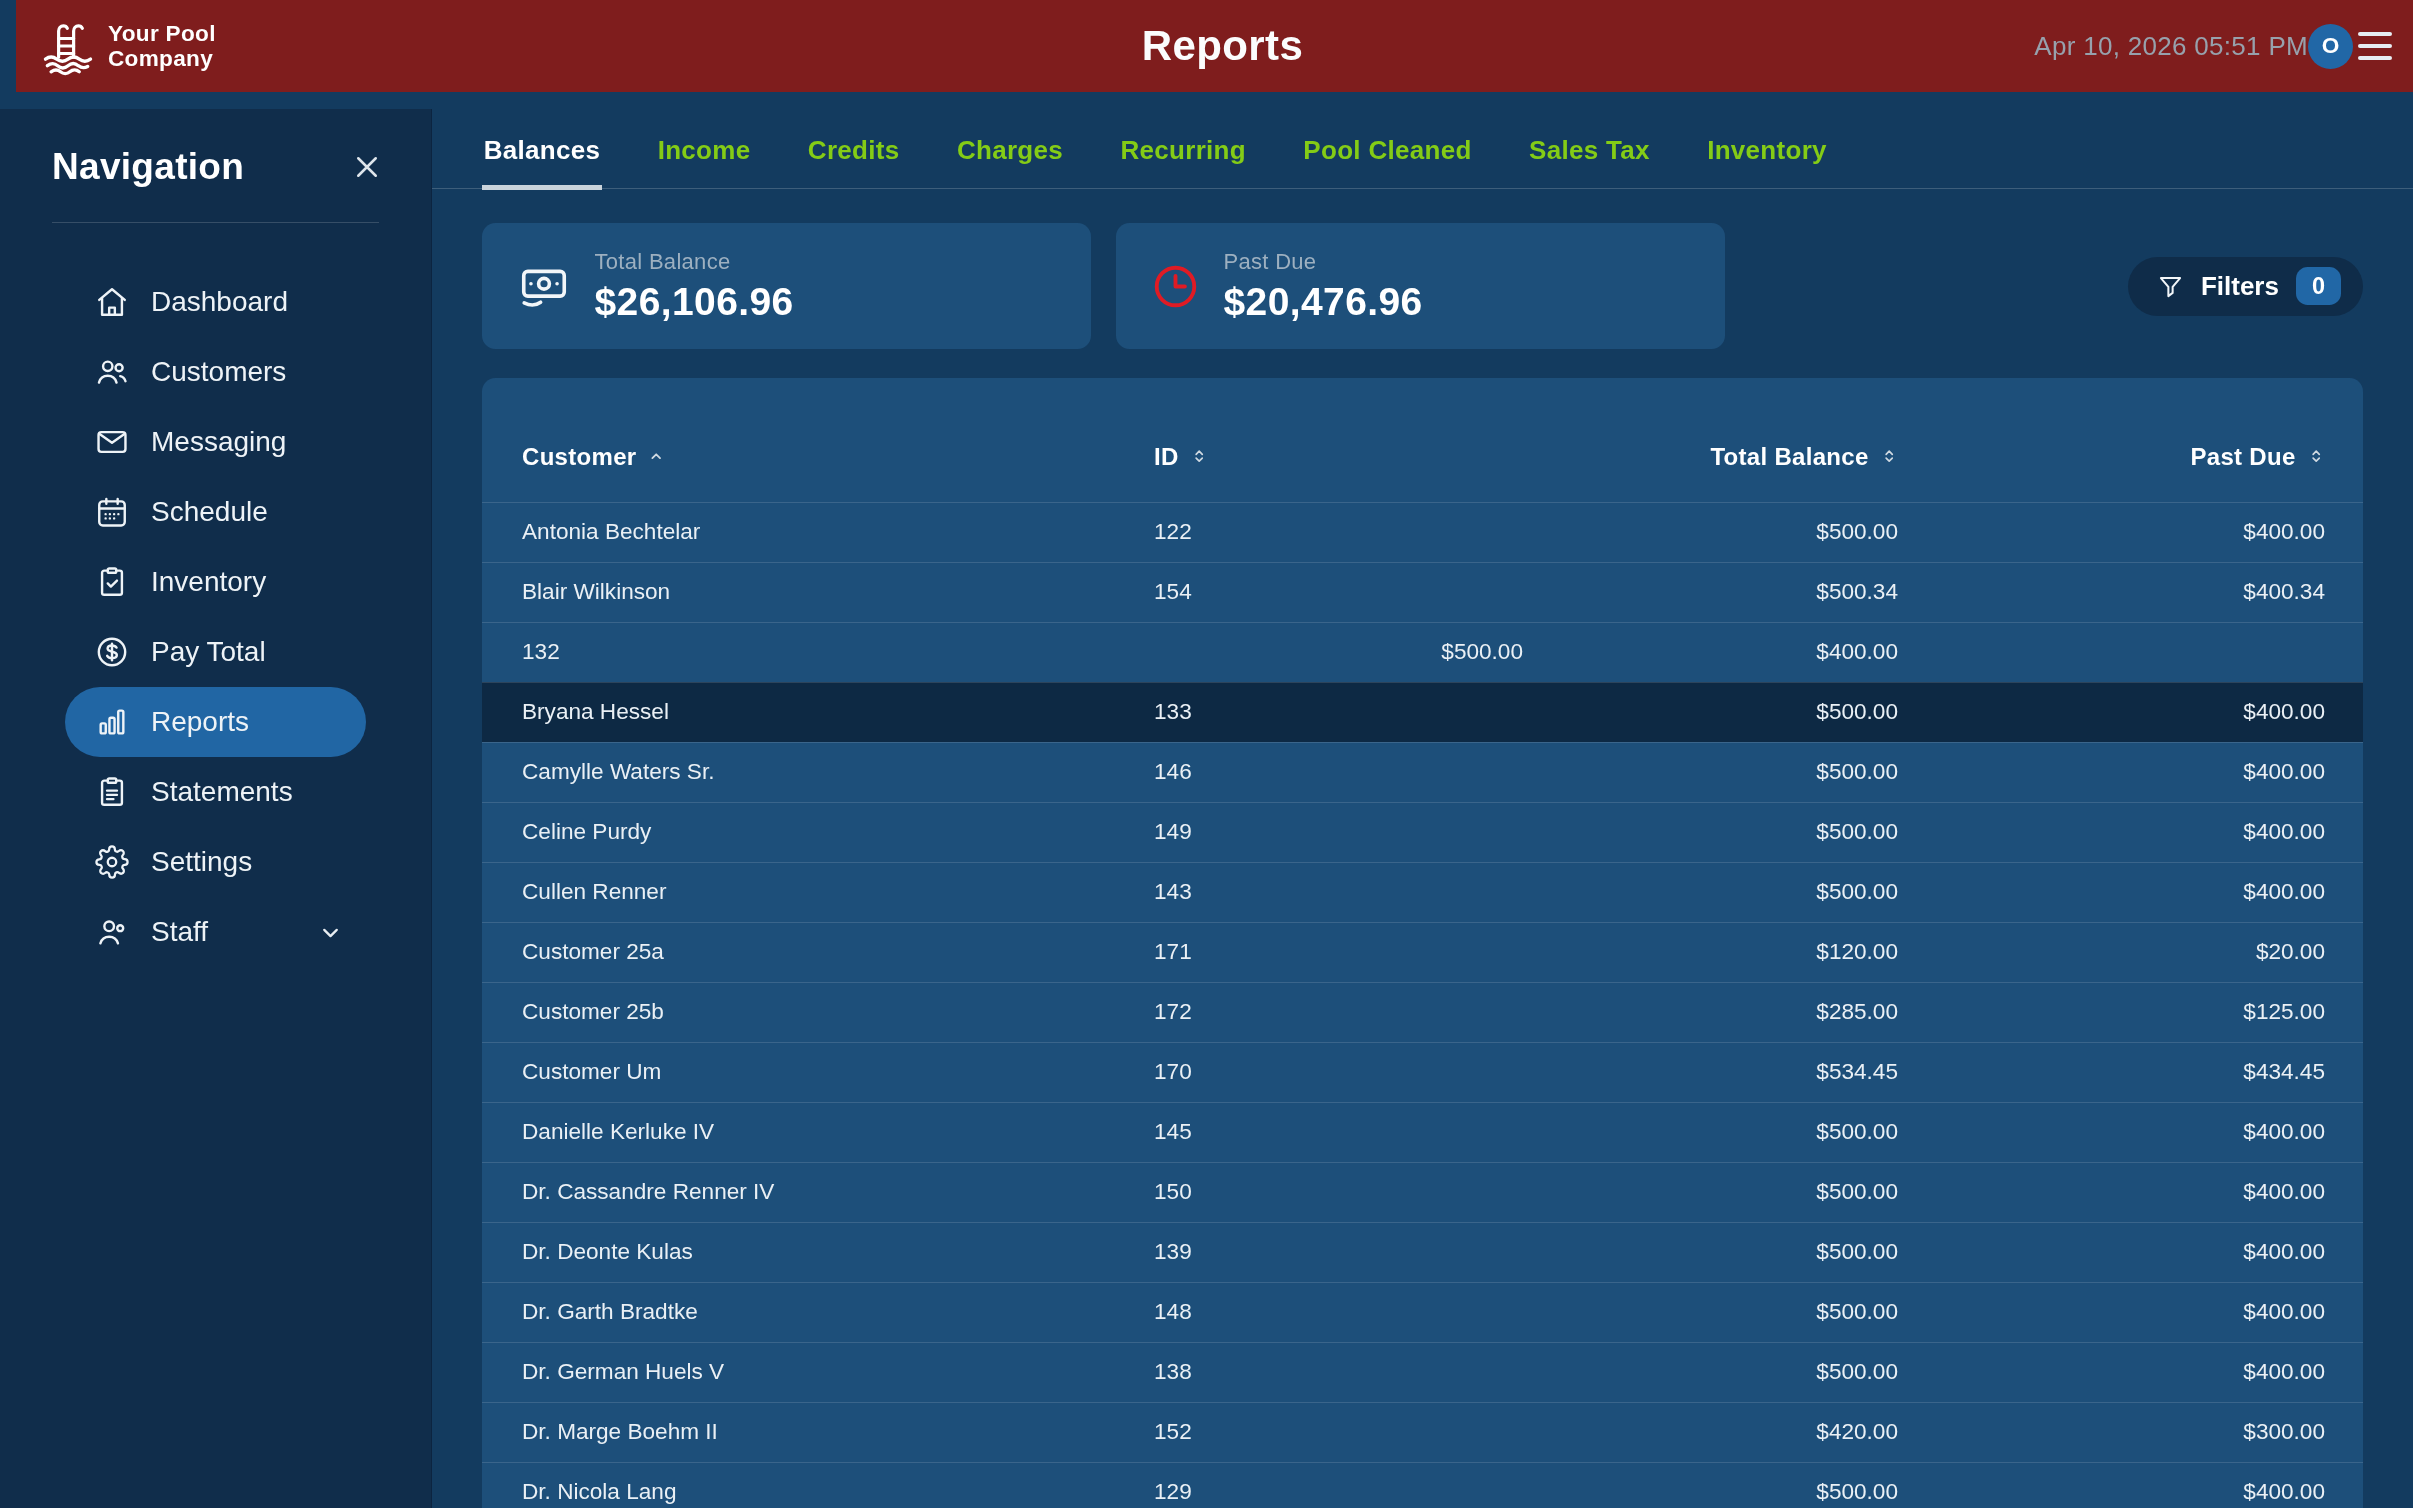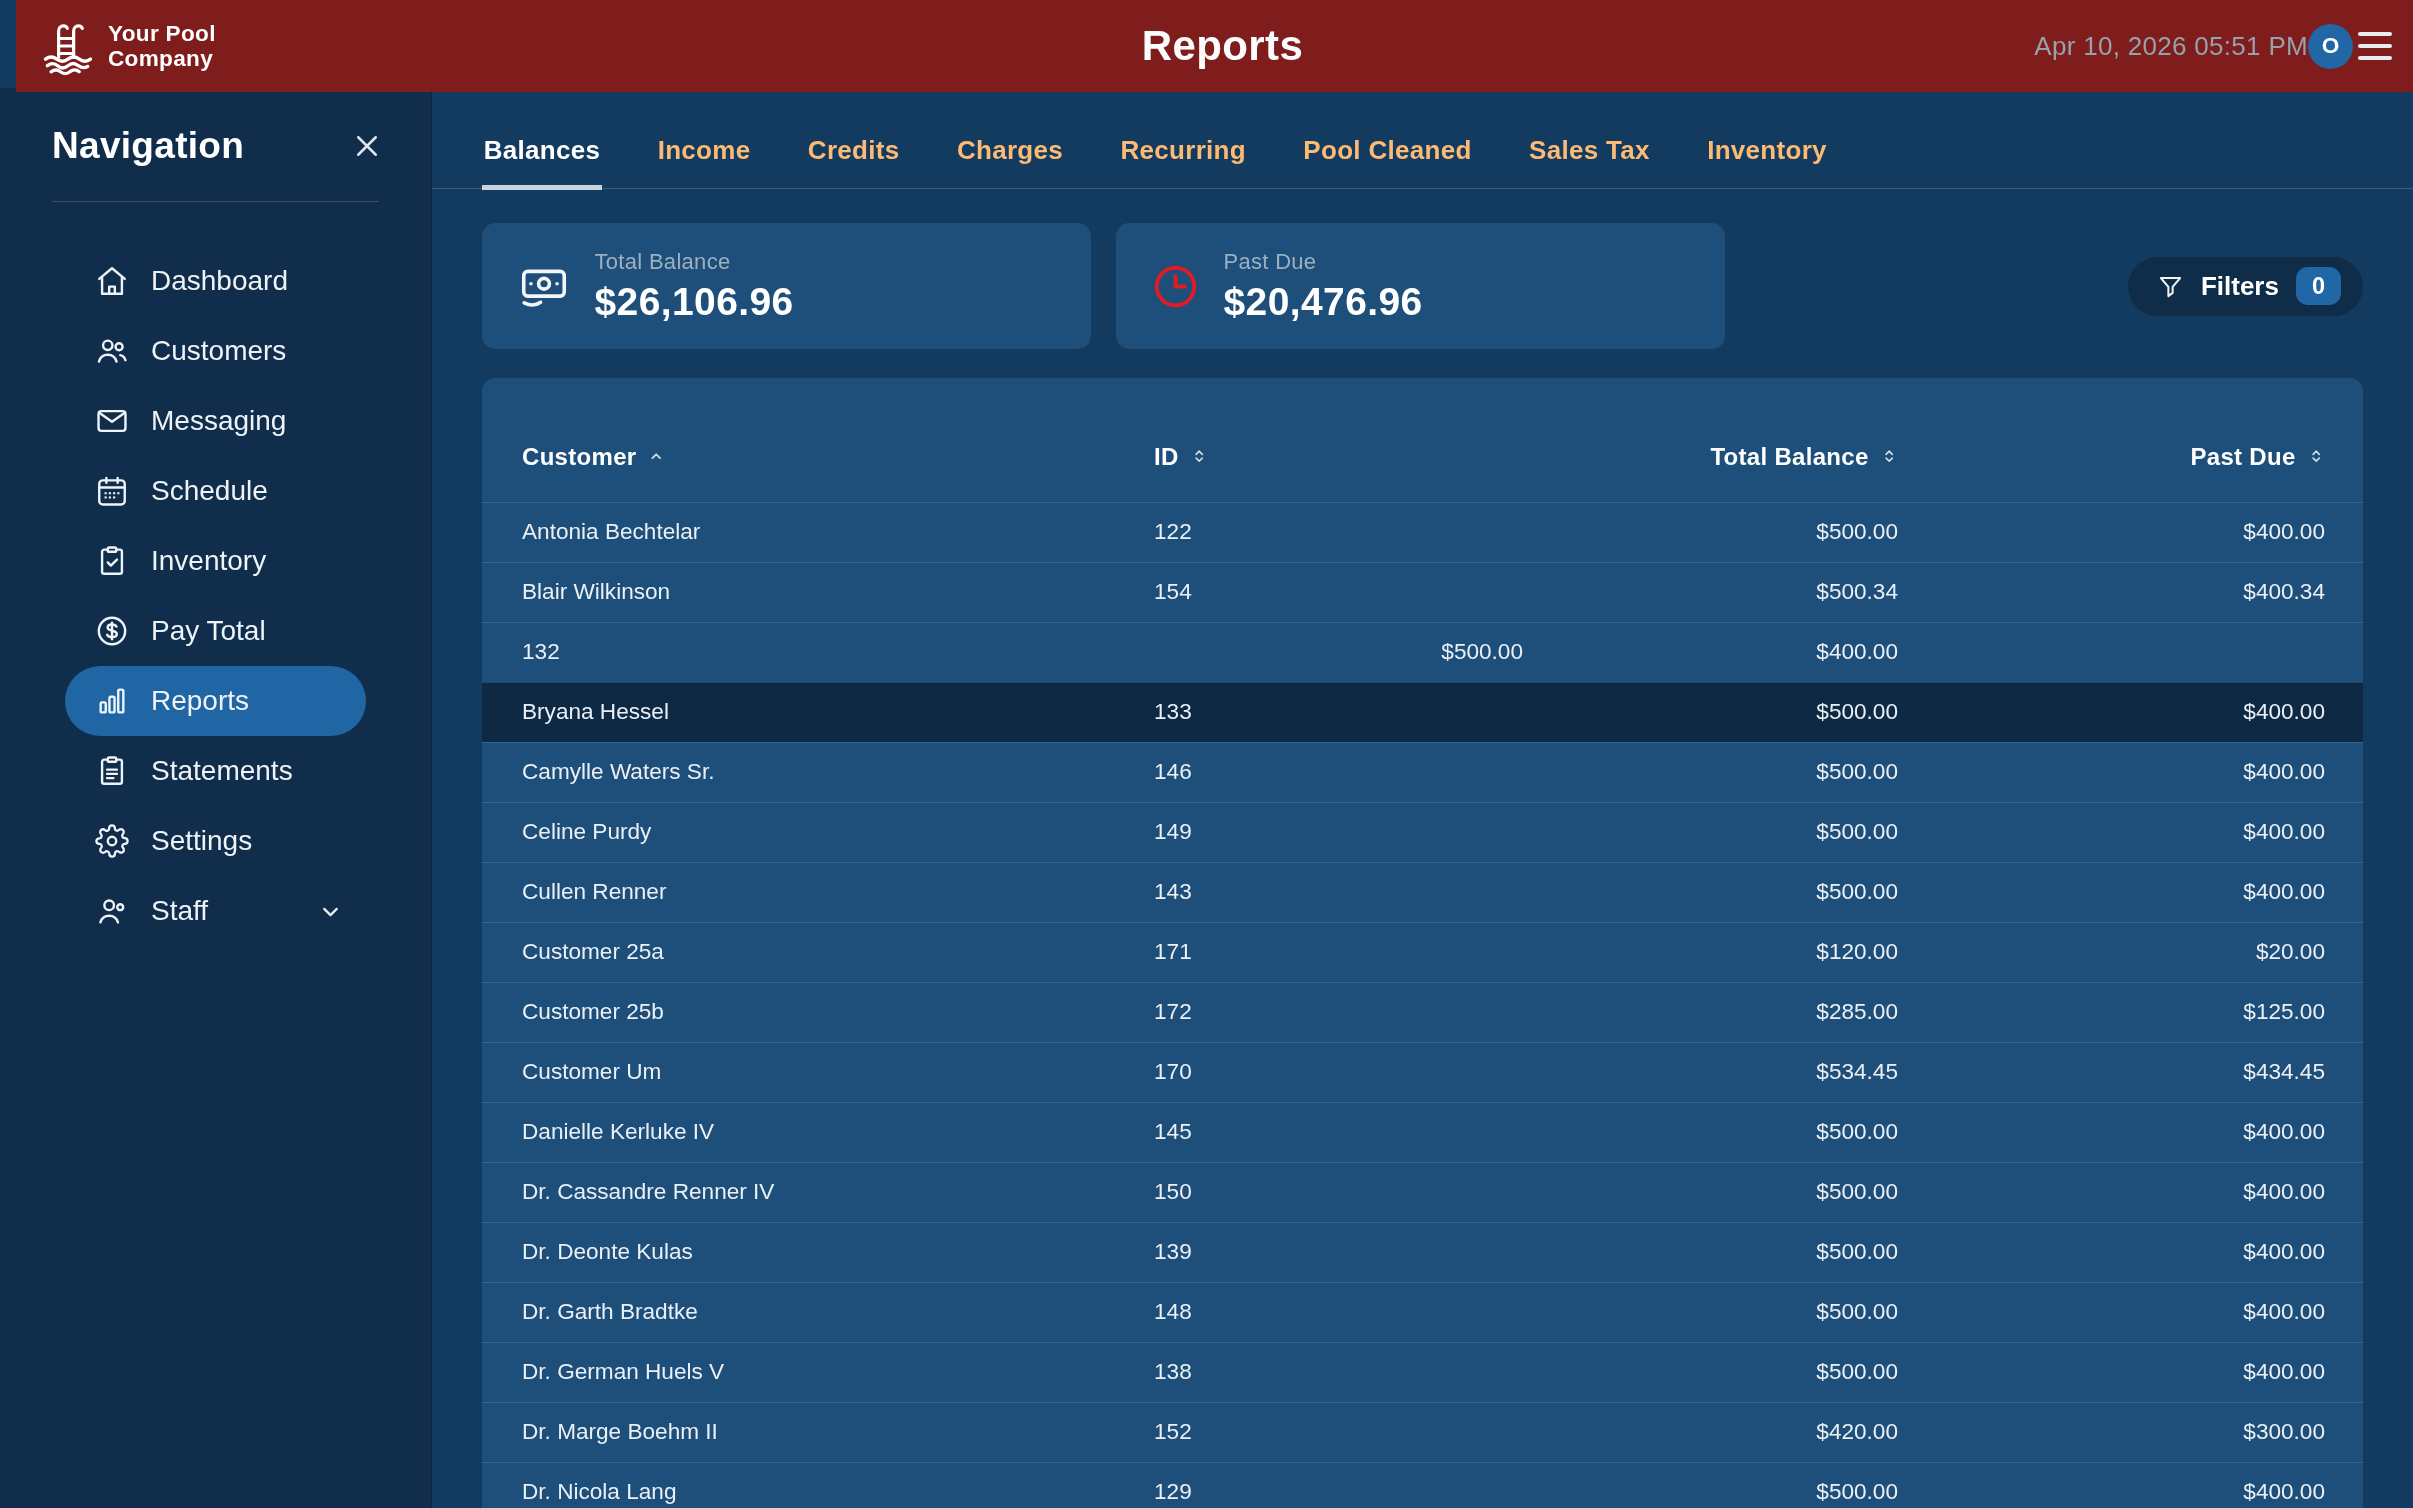--- a/index.html
+++ b/index.html
@@ -12,38 +12,38 @@
   .logo-icon svg{width:60px;height:60px;display:block;}
   .logo-text{display:flex;flex-direction:column;color:#fff;font-weight:700;font-size:22.6px;line-height:1.12;letter-spacing:0.3px;}
   .page-title{position:absolute;left:50%;top:50%;transform:translate(-50%,-50%);margin:0;color:#fbfcfd;font-size:42px;font-weight:700;letter-spacing:0.4px;}
   .topbar-right{position:absolute;right:32px;top:0;height:100%;display:flex;align-items:center;}
   .timestamp{color:#97a1ac;font-size:26px;letter-spacing:0.3px;}
   .avatar{width:45px;height:45px;border-radius:50%;background:#2167a6;color:#fff;font-size:22.6px;font-weight:700;display:flex;align-items:center;justify-content:center;cursor:pointer;}
   .hamburger{display:flex;flex-direction:column;gap:7.5px;cursor:pointer;padding:5px;}
   .hamburger i{display:block;width:34px;height:4.2px;border-radius:2.5px;background:#e8edf2;}
 
   
-  .sidebar{position:absolute;top:88px;left:0;bottom:0;width:431px;background:#102d4b;border-right:1.7px solid #0c2440;z-index:4;}
+  .sidebar{position:absolute;top:109px;left:0;bottom:0;width:431px;background:#102d4b;border-right:1.7px solid #0c2440;z-index:4;}
   .nav-header{display:flex;align-items:center;justify-content:space-between;margin:37px 49px 0 52px;}
   .nav-title{color:#fff;font-size:37px;font-weight:700;letter-spacing:0.3px;}
   .nav-close{color:#dfe6ec;cursor:pointer;display:flex;}
   .nav-close svg{width:30px;height:30px;}
   .nav-divider{margin:34px 52px 0;border-top:1.7px solid rgba(255,255,255,.16);}
   .nav-list{margin-top:44px;display:flex;flex-direction:column;}
   .nav-item{height:70px;margin:0 65px;border-radius:35px;display:flex;align-items:center;padding-left:30px;gap:22px;color:#eef3f7;font-size:28px;cursor:pointer;}
   .nav-item.active{background:#2166a4;}
   .nav-item .icon{display:flex;}
   .nav-item .icon svg{width:34px;height:34px;}
   .nav-chevron{margin-left:auto;margin-right:23.5px;display:flex;color:#e8edf2;}
   .nav-chevron svg{width:25px;height:25px;}
 
   
   .main{position:absolute;left:432px;top:92px;right:0;bottom:0;}
   .tabbar{display:flex;gap:54px;margin-top:30px;padding:0 50px;border-bottom:1.7px solid rgba(255,255,255,.18);}
-  .tab{background:none;border:none;font-family:inherit;padding:13.4px 1.7px 18.4px;font-size:26px;font-weight:700;color:#fdba74;letter-spacing:0.3px;cursor:pointer;border-bottom:5px solid transparent;margin-bottom:-1.7px;}
+  .tab{background:none;border:none;font-family:inherit;padding:13.4px 1.7px 18.4px;font-size:26px;font-weight:700;color:#84cc16;letter-spacing:0.3px;cursor:pointer;border-bottom:5px solid transparent;margin-bottom:-1.7px;}
   .tab.active{color:#ffffff;border-bottom-color:#c9d3db;text-align:center;}
 
   .cards-row{display:flex;align-items:center;gap:25px;margin:34px 50px 0;}
   .card{width:609px;height:126px;border-radius:13.4px;background:#1d4f7a;display:flex;align-items:center;padding-left:35px;gap:23.5px;box-sizing:border-box;}
   .card-icon{display:flex;color:#f2f6f9;}
   .card-icon svg{width:54px;height:54px;}
   .card-icon.red{color:#e01b24;}
   .card-icon.red svg{width:49px;height:49px;}
   .card-label{color:#9db0c0;font-size:22px;letter-spacing:0.3px;}
   .card-value{color:#ffffff;font-size:39px;font-weight:700;margin-top:5px;letter-spacing:0.4px;}

